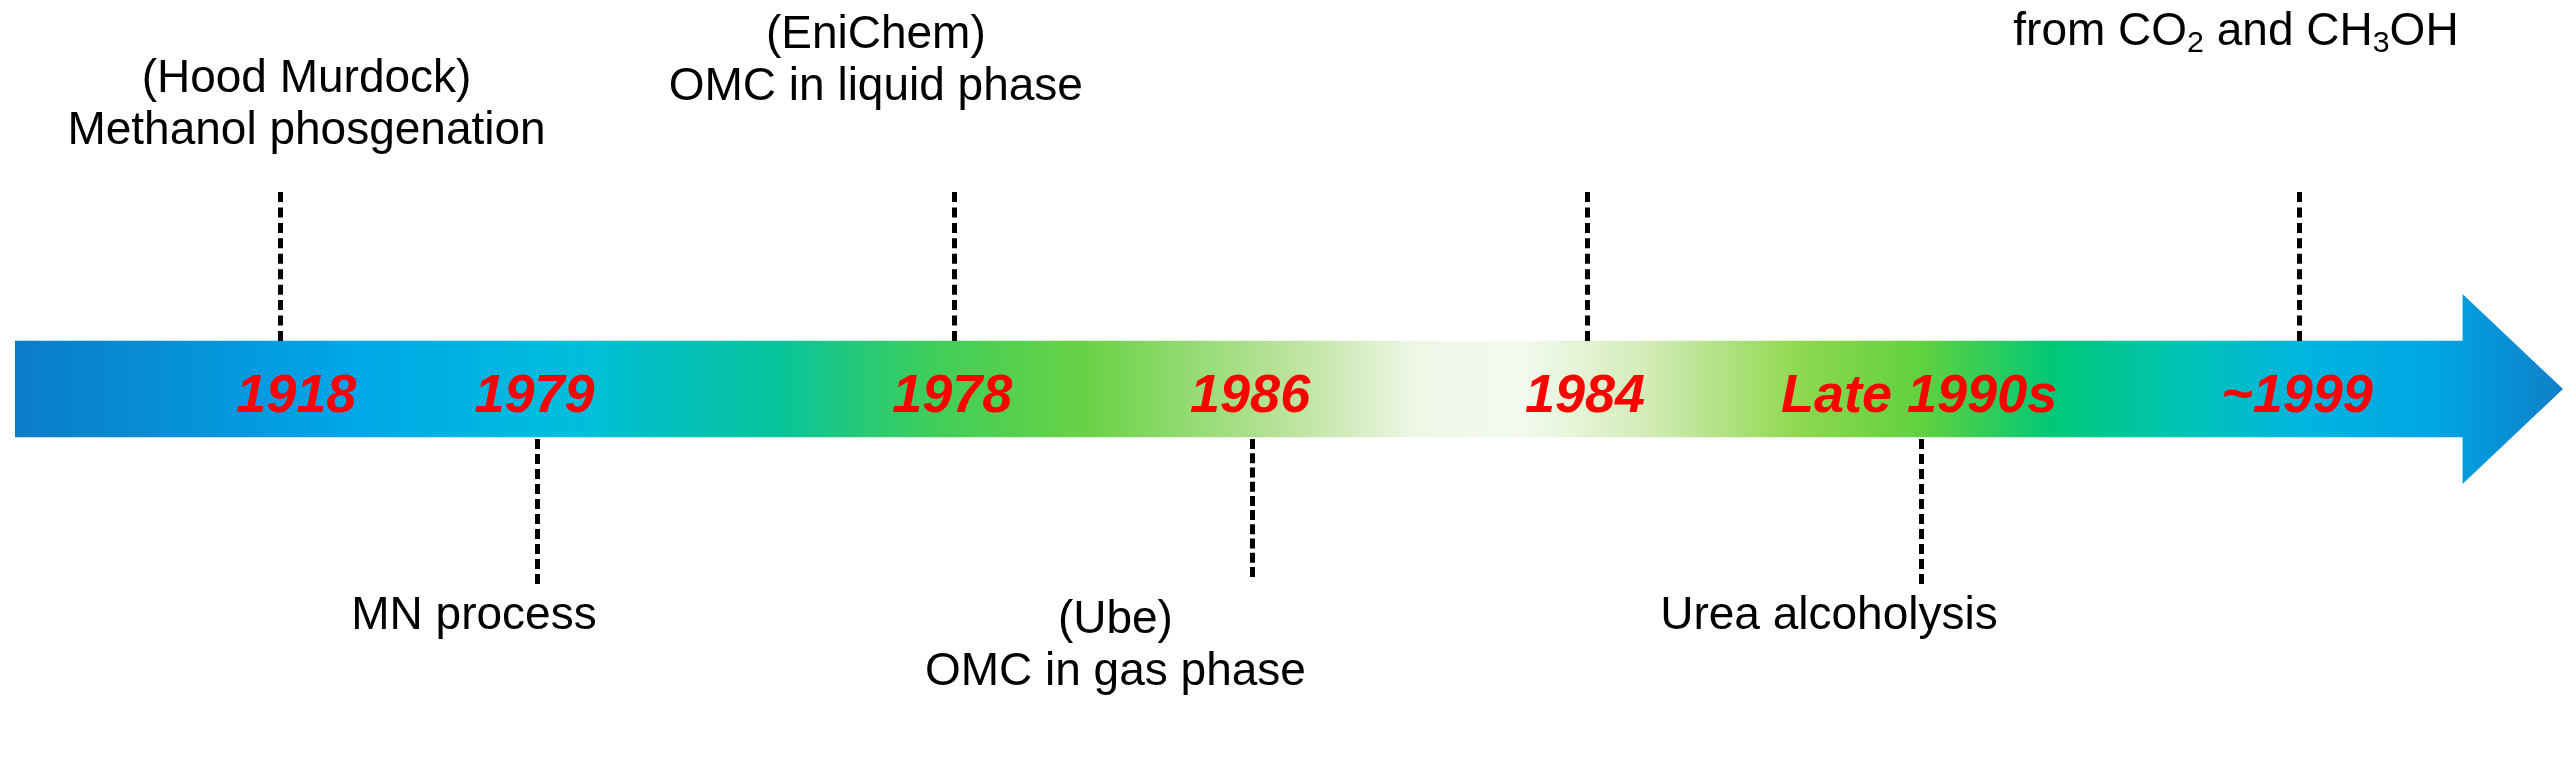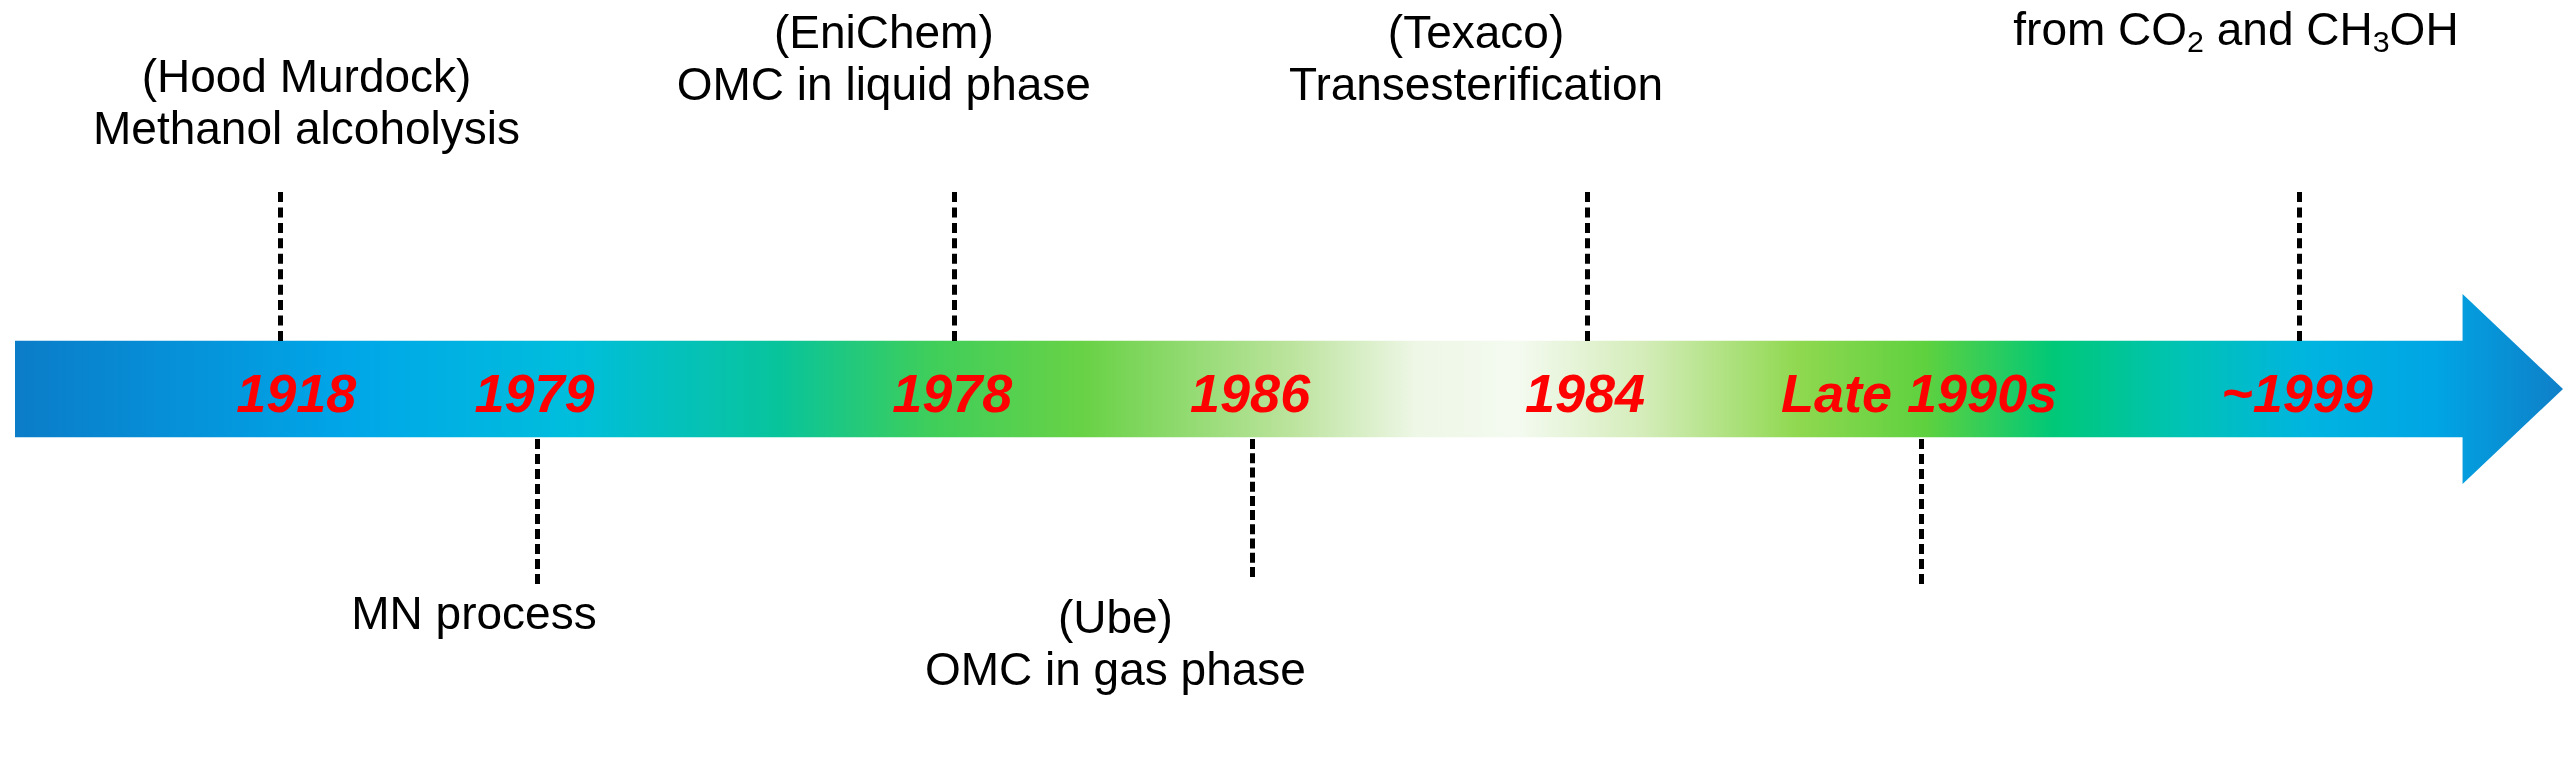--- a/index.html
+++ b/index.html
@@ -126,41 +126,40 @@
   </div>
 
   <div>
     <div class="leader" style="left:20.75%; top:439px; height:145px;"></div>
     <div class="leader" style="left:48.53%; top:439px; height:138px;"></div>
     <div class="leader" style="left:74.50%; top:439px; height:145px;"></div>
   </div>
 
   <div class="callout" style="left:11.9%; top:7.4px;margin-top:44px;">
     <span class="ln">(Hood Murdock)</span>
-    <span class="ln">Methanol alcoholysis</span>
+    <span class="ln">Methanol phosgenation</span>
   </div>
 
-  <div class="callout" style="left:34.0%; top:7.4px;margin-left:8px;">
+  <div class="callout" style="left:34.0%; top:7.4px;">
     <span class="ln">(EniChem)</span>
     <span class="ln">OMC in liquid phase</span>
   </div>
 
-  <div class="callout" style="left:57.3%; top:7.4px;">
-    <span class="ln">(Texaco)</span>
-    <span class="ln">Transesterification</span>
-  </div>
 
   <div class="callout" style="left:86.8%; top:3.7px;">
     <span class="ln">from CO<sub>2</sub> and CH<sub>3</sub>OH</span>
   </div>
 
   <div class="callout" style="left:18.4%; top:588px;">
     <span class="ln">MN process</span>
   </div>
 
   <div class="callout" style="left:43.3%; top:580px;margin-top:12px;">
     <span class="ln">(Ube)</span>
     <span class="ln">OMC in gas phase</span>
   </div>
 
+  <div class="callout" style="left:71.0%; top:588px;">
+    <span class="ln">Urea alcoholysis</span>
+  </div>
 
 </div>
 
 
 </body></html>

